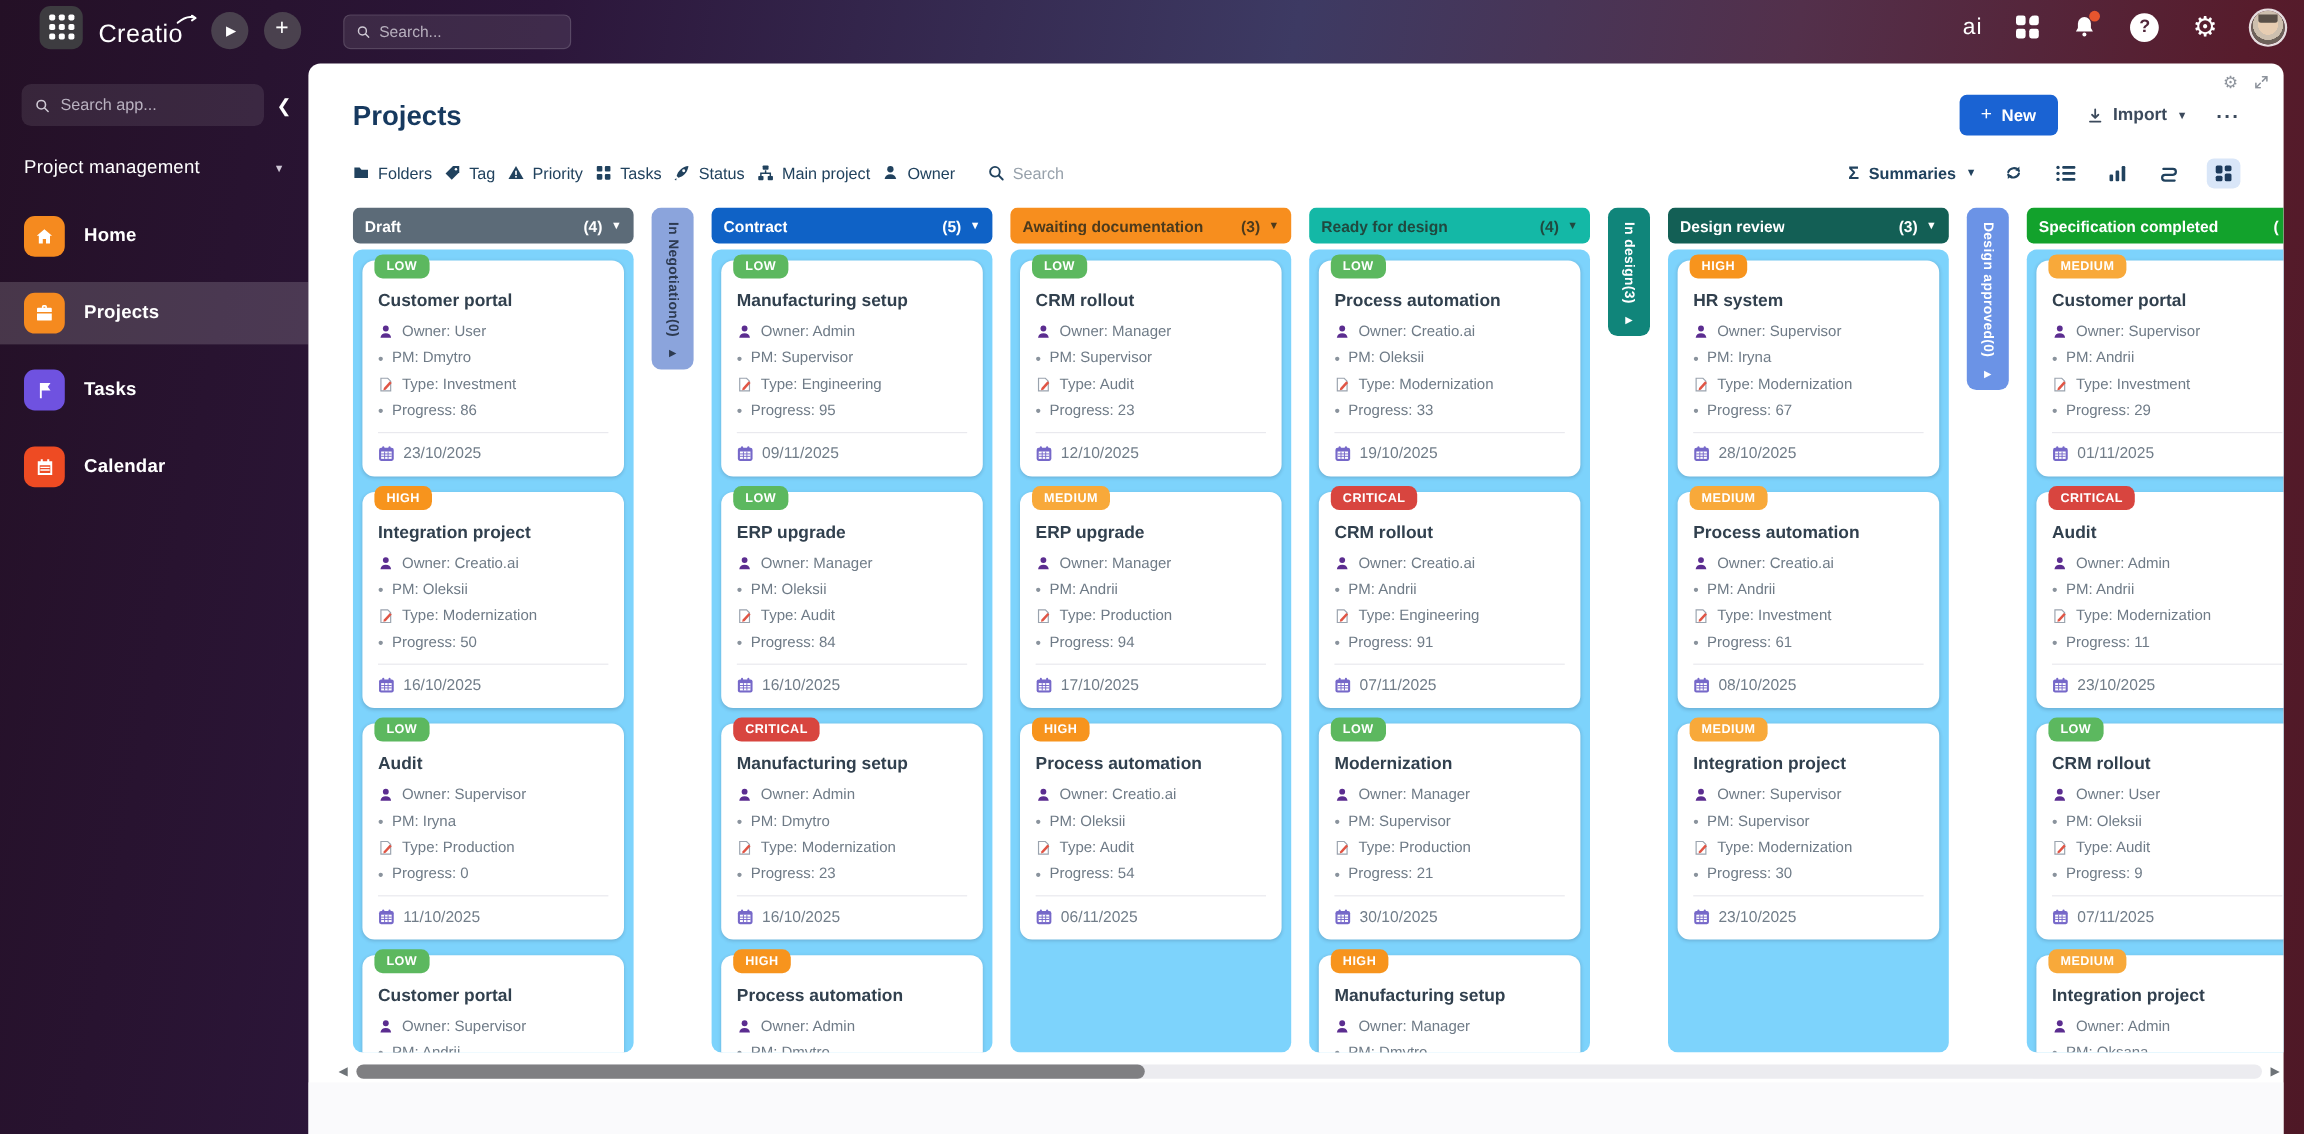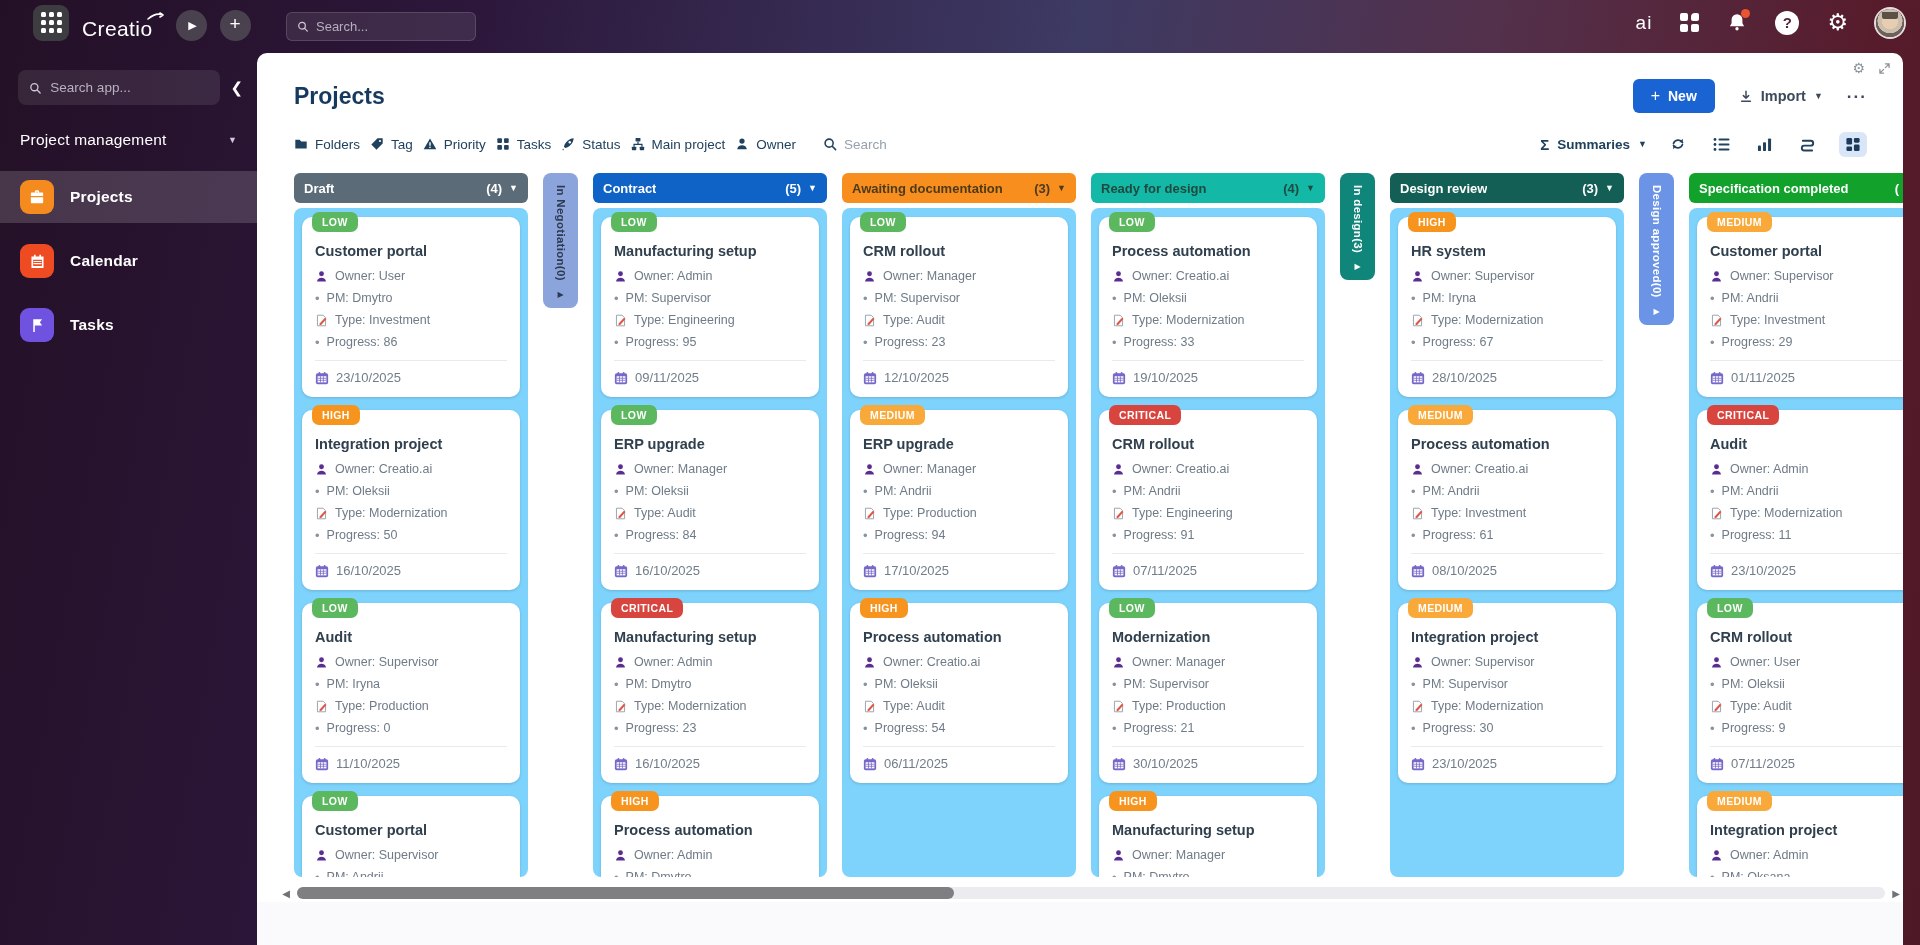--- a/index.html
+++ b/index.html
@@ -203,44 +203,52 @@
       </svg>
       <input placeholder="Search app..." style="">
     </div>
     <span class="sb-collapse">❮</span>
   </div>
   <div class="workspace-row">
     <span class="workspace-label">Project management</span>
     <span class="caret">▼</span>
   </div>
   <div class="sb-nav">
+      <div class="sb-item">
+        <span class="sb-tile" style="background: rgb(245, 138, 31);">
+          <svg width="18" height="18" viewBox="0 0 24 24">
+            <path fill="#fff" d="M12 4l8.5 7.4h-2.3V20h-4.4v-5.2H10.2V20H5.8v-8.6H3.5z"></path>
+          </svg>
+        </span>
+        <span class="sb-label">Home</span>
+      </div>
       <div class="sb-item active">
         <span class="sb-tile" style="background: rgb(245, 138, 31);">
           <svg width="18" height="18" viewBox="0 0 24 24">
             <path fill="#fff" d="M9.2 6V4.8c0-1 .8-1.8 1.8-1.8h2c1 0 1.8.8 1.8 1.8V6h4.4c.6 0 1 .4 1 1v3.6H3.8V7c0-.6.4-1 1-1h4.4zm1.8 0h2V4.9h-2V6zM3.8 12.4h16.4v6.8c0 .6-.4 1-1 1H4.8c-.6 0-1-.4-1-1v-6.8z"></path>
           </svg>
         </span>
         <span class="sb-label">Projects</span>
       </div>
       <div class="sb-item">
+        <span class="sb-tile" style="background: rgb(111, 82, 224);">
+          <svg width="17" height="17" viewBox="0 0 24 24">
+            <path fill="#fff" d="M6 3h12.5l-3.2 4.5 3.2 4.5H8.2V21H6z"></path>
+          </svg>
+        </span>
+        <span class="sb-label">Tasks</span>
+      </div>
+      <div class="sb-item">
         <span class="sb-tile" style="background: rgb(238, 75, 35);">
           <svg width="17" height="17" viewBox="0 0 24 24">
             <path fill="#fff" d="M7 2.5h2.4v2.3h5.2V2.5H17v2.3h3.5V21h-17V4.8H7zM5.8 9.5v9h12.4v-9z"></path>
             <path stroke="#fff" stroke-width="1.6" d="M6.5 12h11M6.5 15h11"></path>
           </svg>
         </span>
         <span class="sb-label">Calendar</span>
-      </div>
-      <div class="sb-item">
-        <span class="sb-tile" style="background: rgb(111, 82, 224);">
-          <svg width="17" height="17" viewBox="0 0 24 24">
-            <path fill="#fff" d="M6 3h12.5l-3.2 4.5 3.2 4.5H8.2V21H6z"></path>
-          </svg>
-        </span>
-        <span class="sb-label">Tasks</span>
       </div>
     </div>
 </div>
 
 <div class="panel">
   <div class="panel-tools">
     <span style="font-size:14px;">⚙</span>
     <span>
       <svg width="11" height="11" viewBox="0 0 12 12">
           <path d="M7 1h4v4M5 11H1V7M11 1 7 5M1 11l4-4" stroke="#8d939c" stroke-width="1.4" fill="none" stroke-linecap="round"></path>

